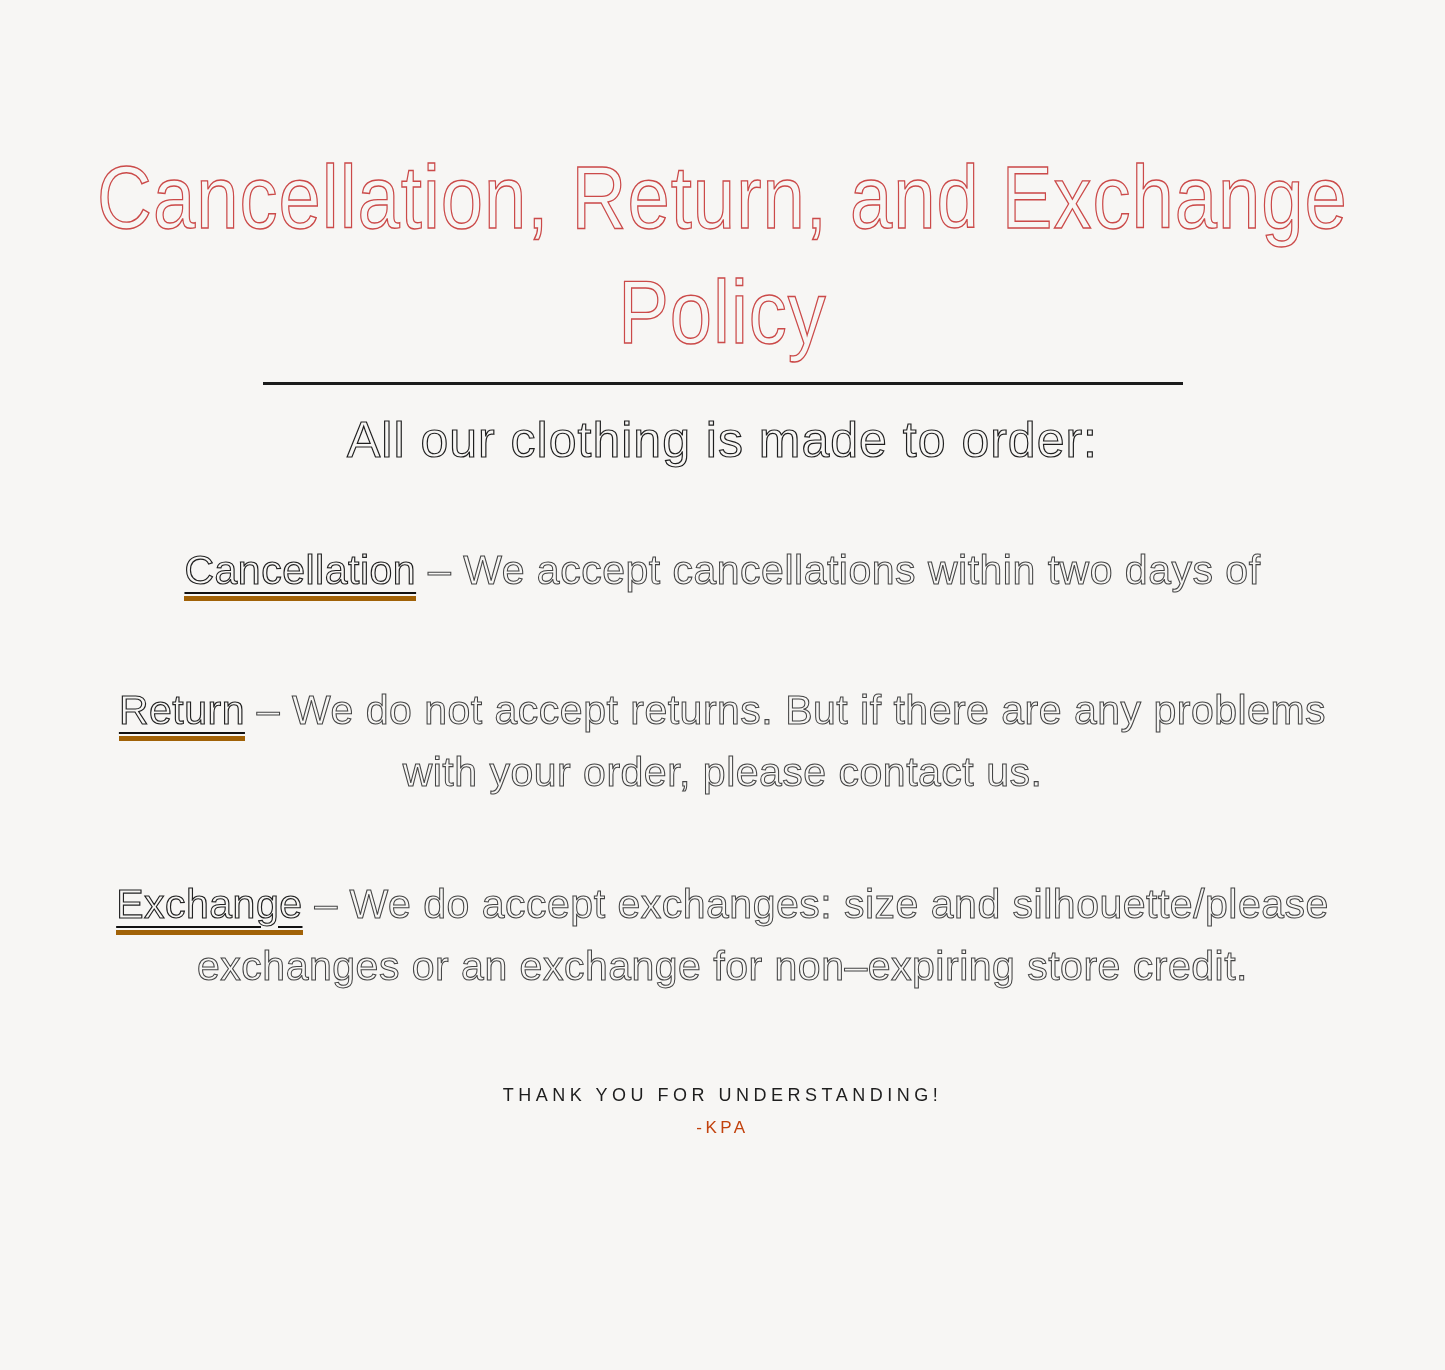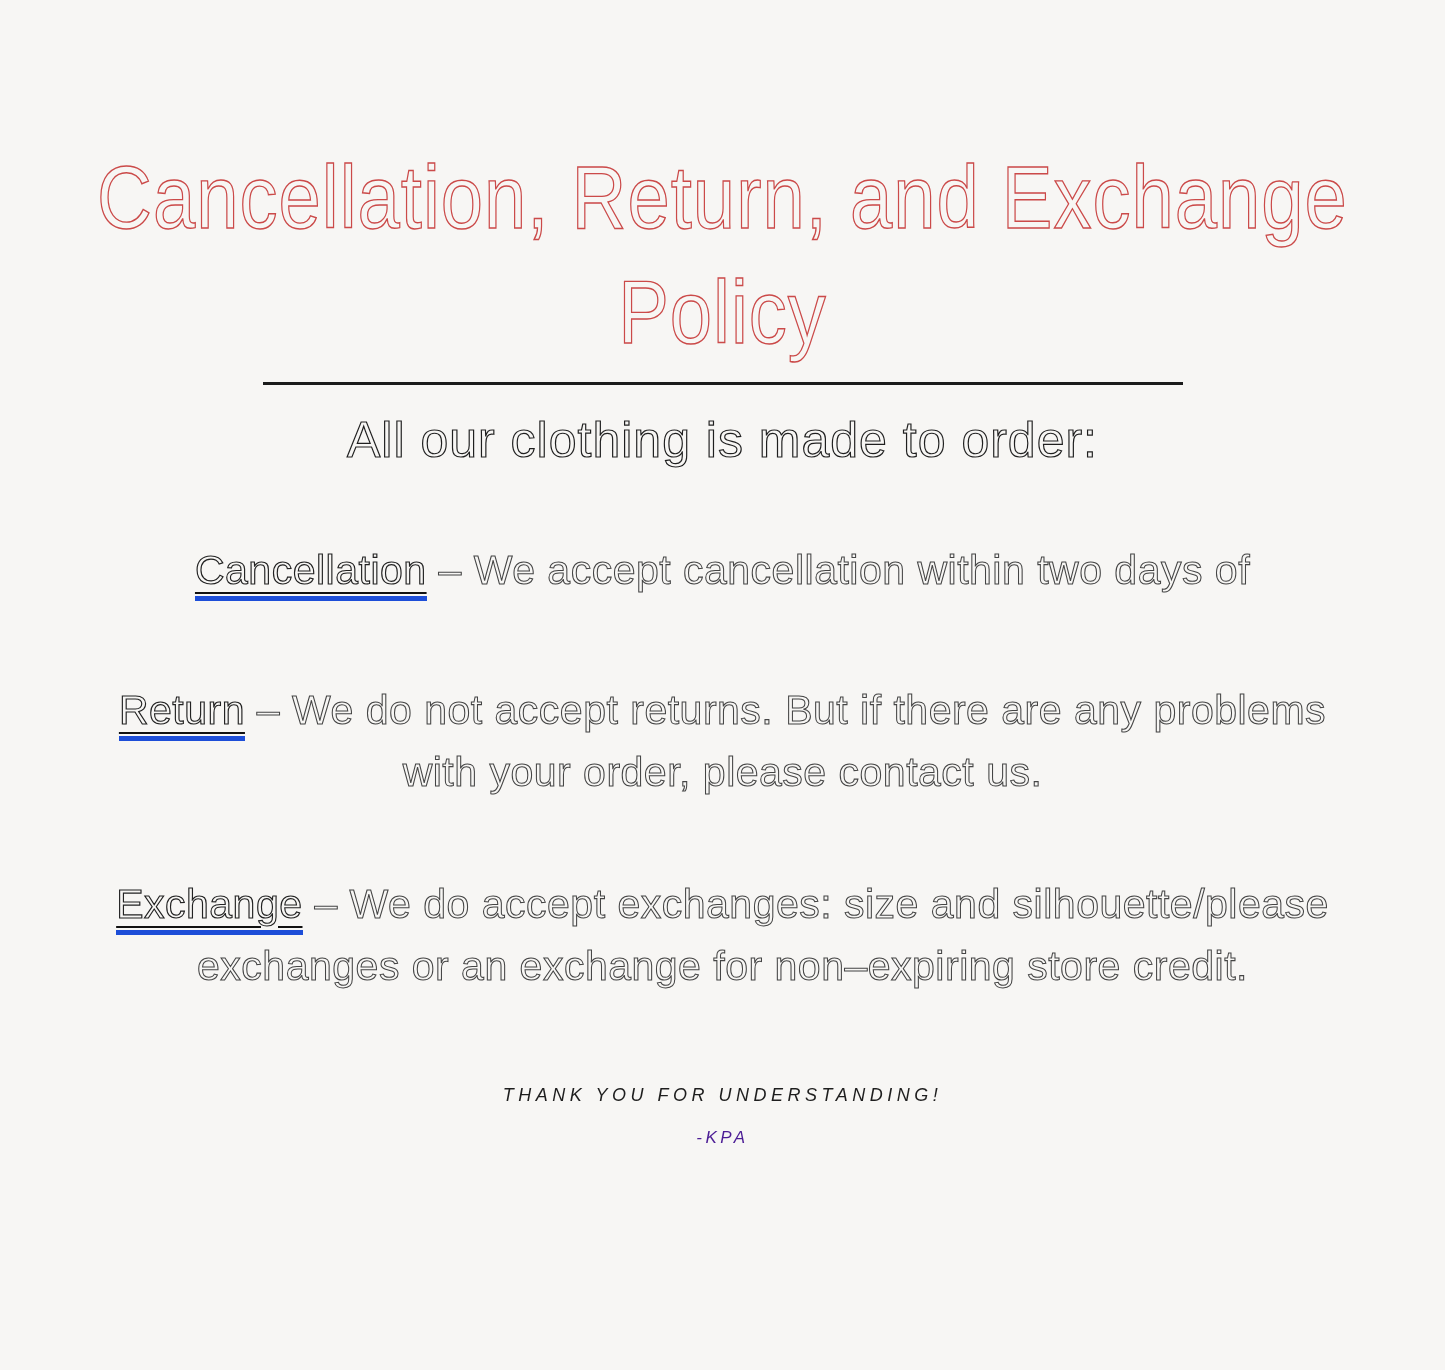--- a/index.html
+++ b/index.html
@@ -66,62 +66,62 @@
   .section-1 { margin-top: 70px; }
   .section-2 { margin-top: 78px; }
   .section-3 { margin-top: 70px; }
 
   .kw {
     color: #2a2a2a;
     text-decoration: underline;
     text-decoration-thickness: 2px;
     text-underline-offset: 8px;
     text-decoration-color: #111111;
-    border-bottom: 5px solid #1d4ed8;
+    border-bottom: 5px solid #a16207;
     padding-bottom: 3px;
   }
 
   
   @supports (-webkit-text-stroke: 1px #000) {
     .title-line   { color: transparent; -webkit-text-stroke: 1.2px #cb4a49; }
     .subtitle     { color: transparent; -webkit-text-stroke: 1.2px #1f1f1f; }
     .section      { color: transparent; -webkit-text-stroke: 1.05px #454545; }
     .section .kw  { color: transparent; -webkit-text-stroke: 1.15px #222222; }
   }
 
   
-  .footer { margin-top: 88px; font-style: italic; }
+  .footer { margin-top: 88px; }
   .thanks {
     font-size: 18px;
     letter-spacing: 4.5px;
     color: #1e1e1e;
   }
   .signature {
-    margin-top: 22px;
+    margin-top: 12px;
     font-size: 17px;
     letter-spacing: 3.5px;
-    color: #4c1d95;
+    color: #c2410c;
   }
 </style>
 </head>
 <body>
 
 <main class="poster">
 
   <header class="title-block">
     <span class="title-line">Cancellation, Return, and Exchange</span>
     <span class="title-line">Policy</span>
   </header>
 
   <div class="divider"></div>
 
   <h2 class="subtitle">All our clothing is made to order:</h2>
 
   <p class="section section-1">
-    <span class="line"><span class="kw">Cancellation</span><span> – We accept cancellation within two days of</span></span>
+    <span class="line"><span class="kw">Cancellation</span><span> – We accept cancellations within two days of</span></span>
   </p>
 
   <p class="section section-2">
     <span class="line"><span class="kw">Return</span><span> – We do not accept returns. But if there are any problems</span></span>
     <span class="line">with your order, please contact us.</span>
   </p>
 
   <p class="section section-3">
     <span class="line"><span class="kw">Exchange</span><span> – We do accept exchanges: size and silhouette/please</span></span>
     <span class="line">exchanges or an exchange for non–expiring store credit.</span>

